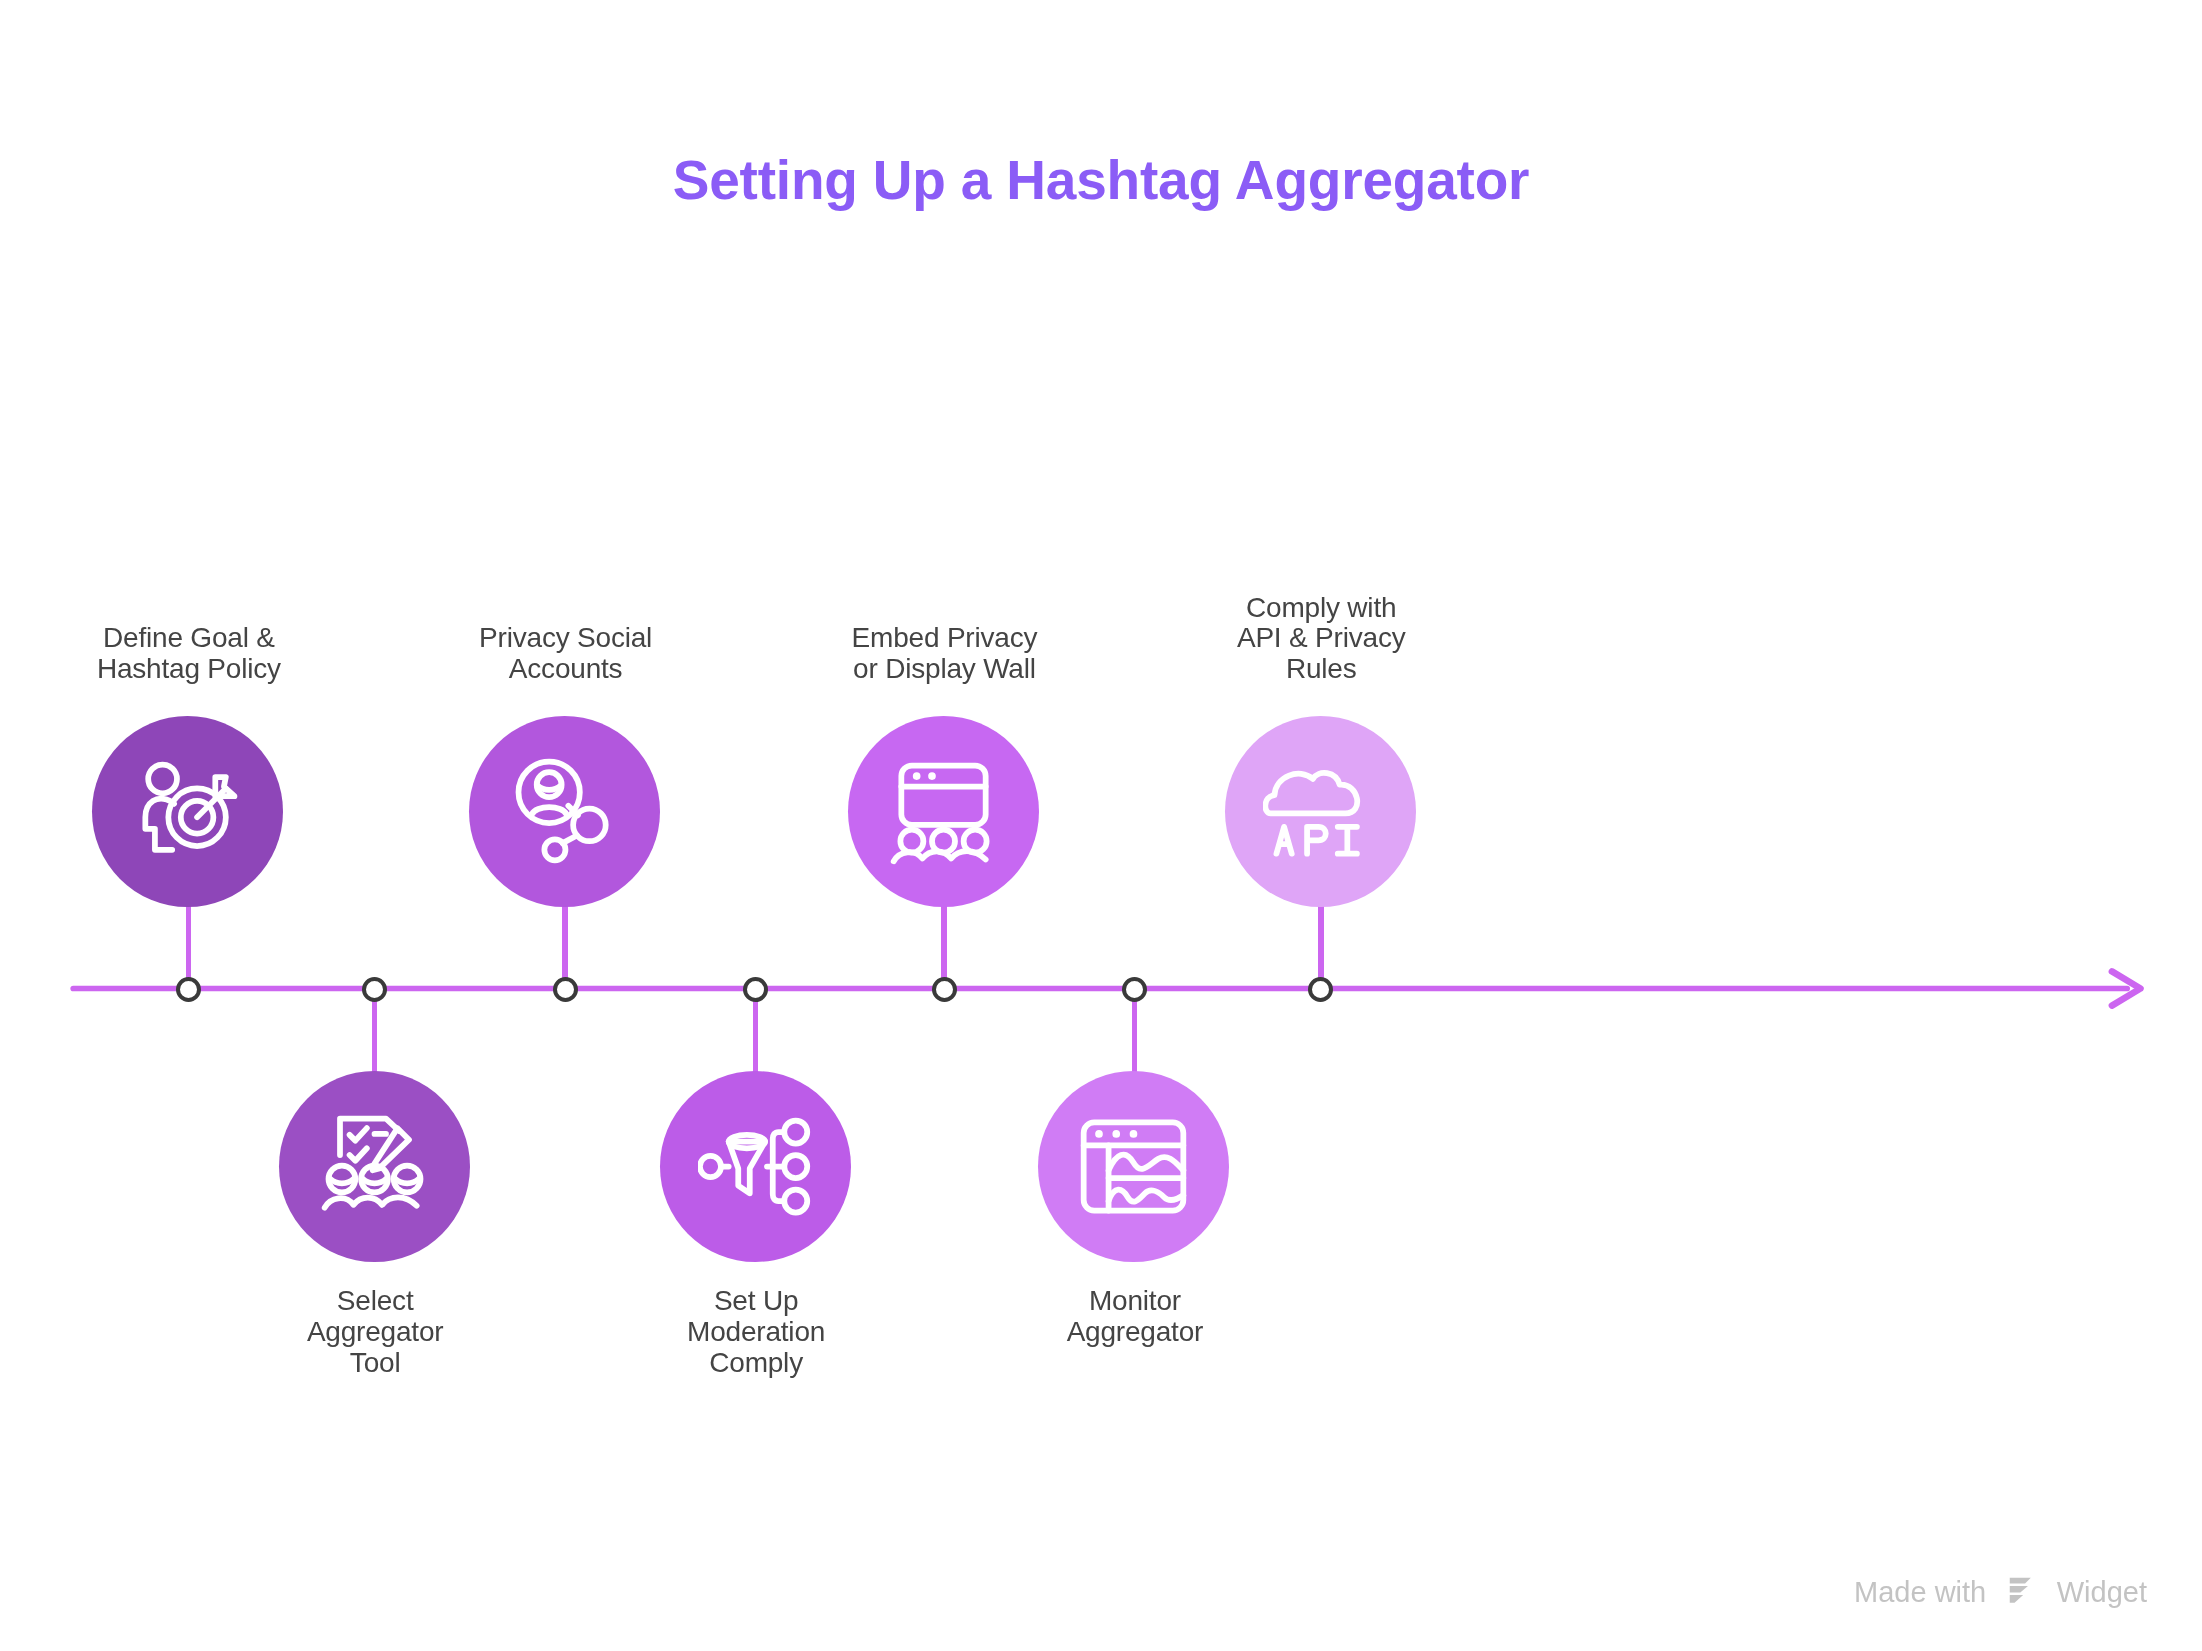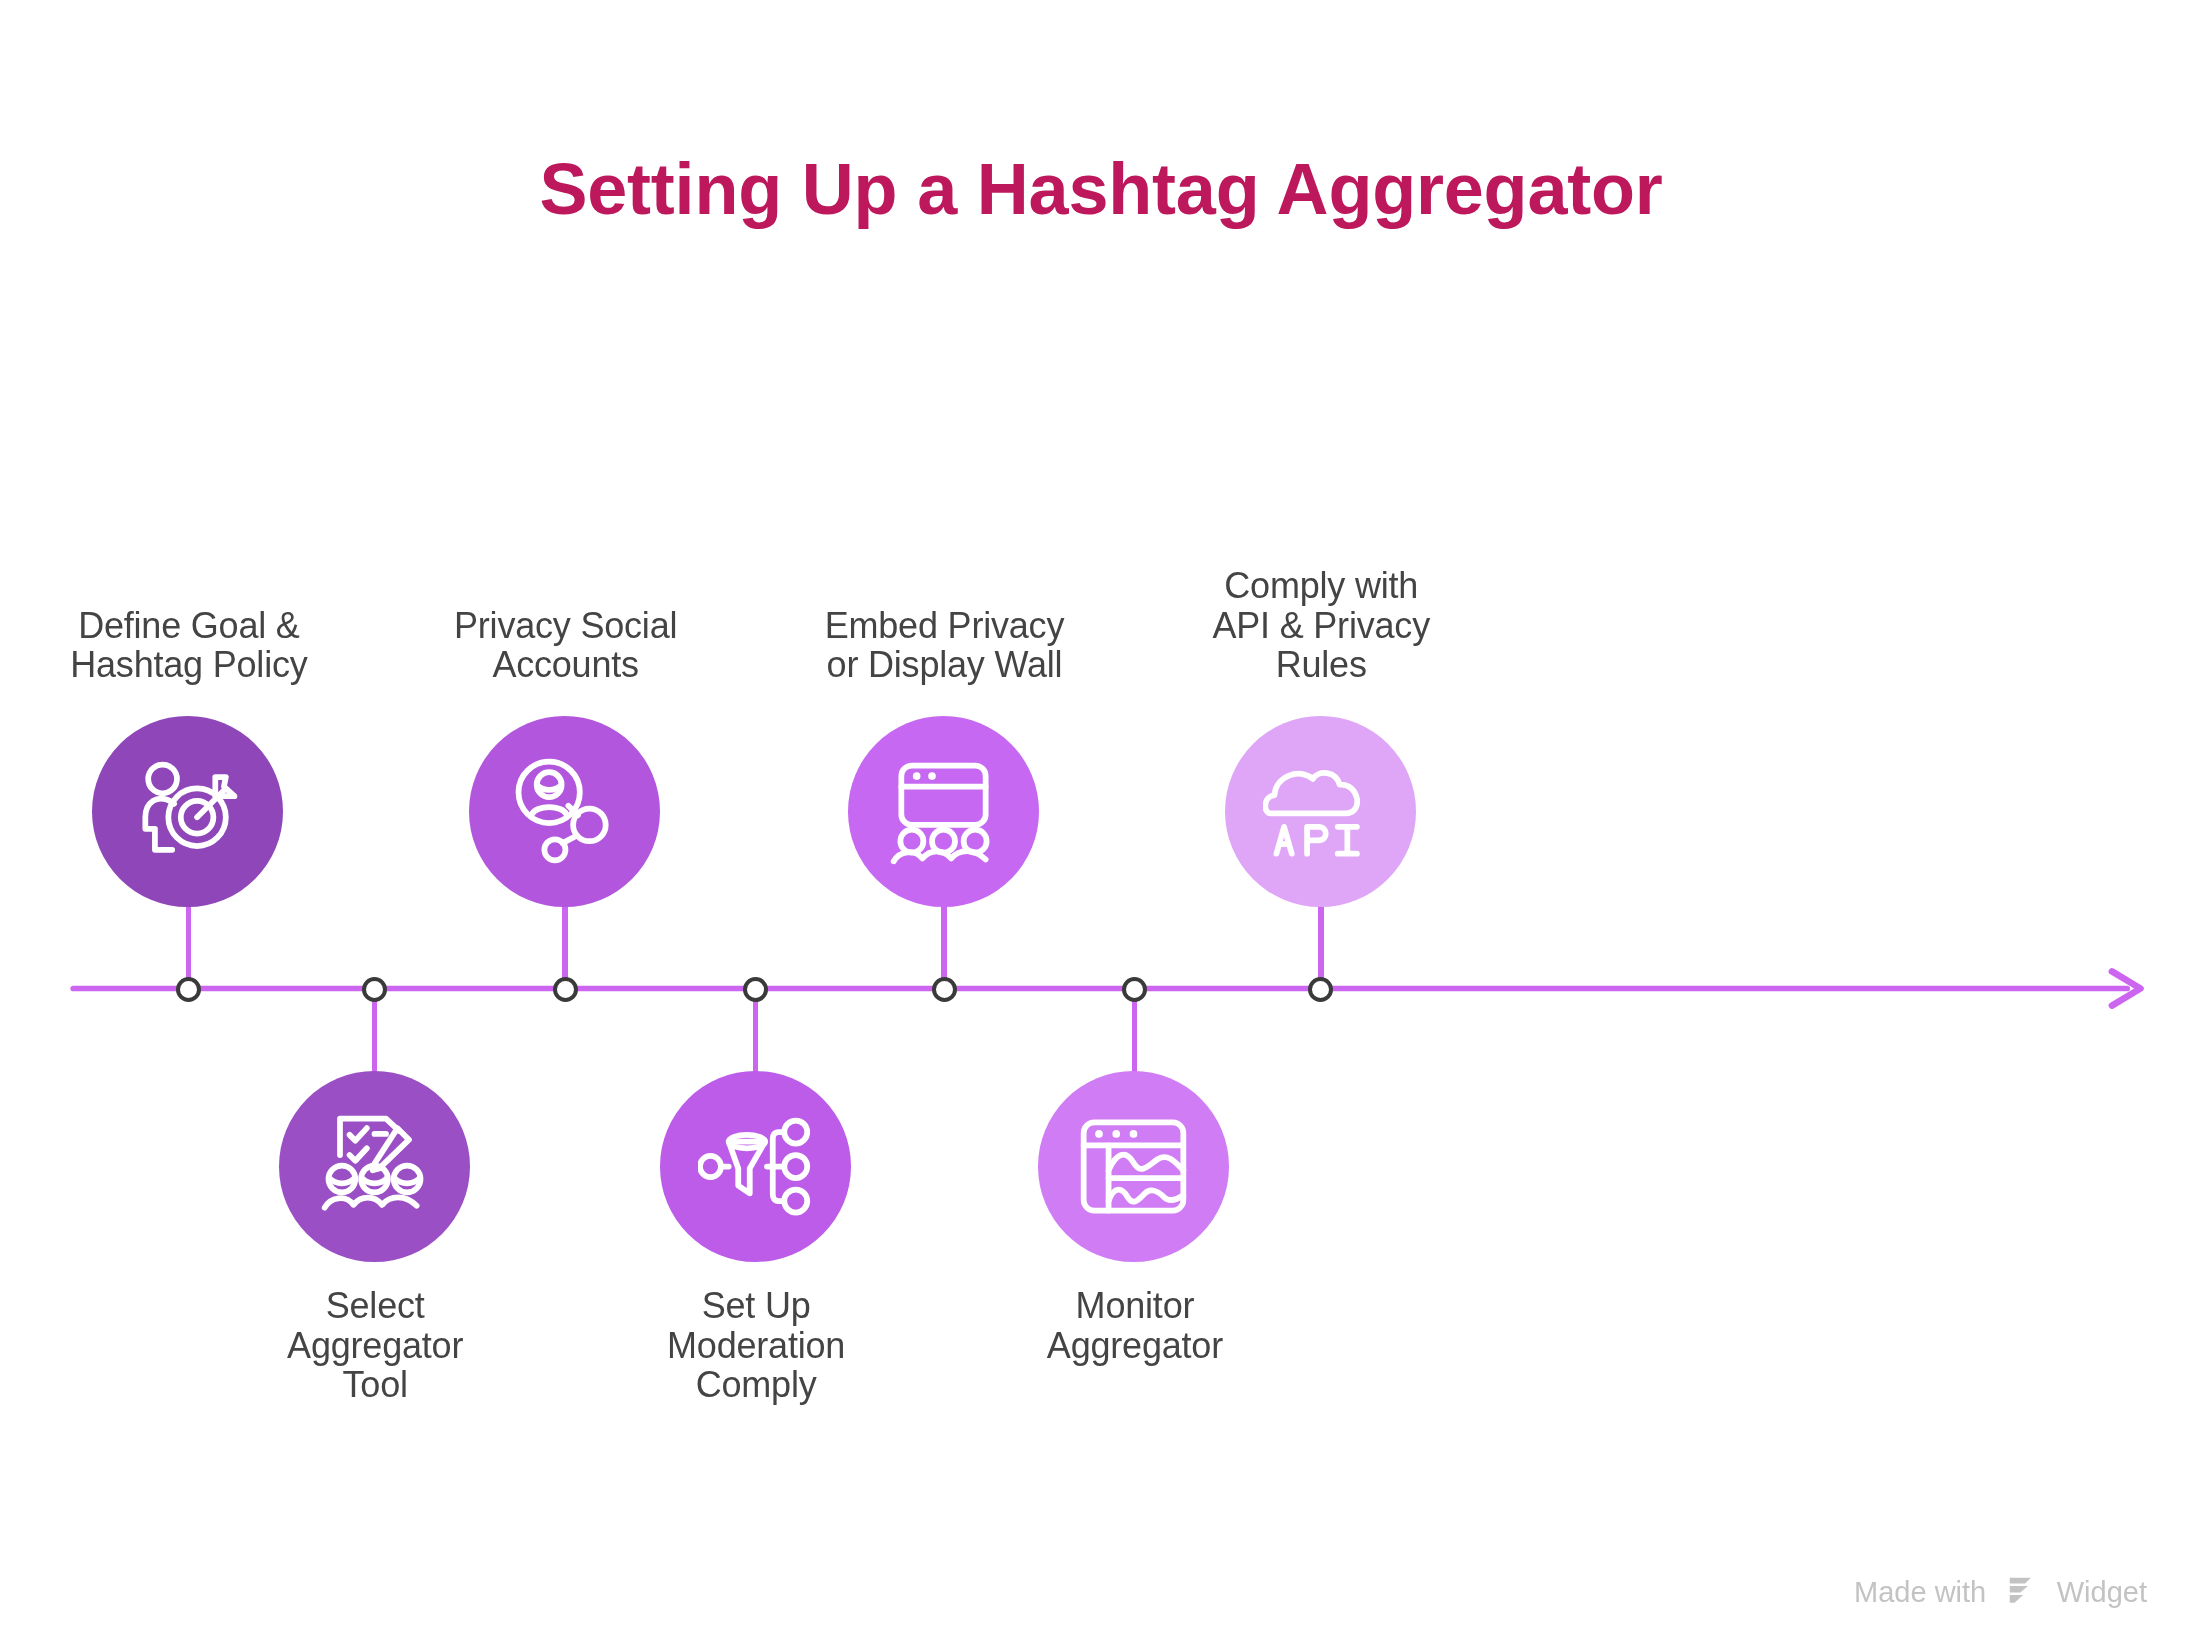--- a/index.html
+++ b/index.html
@@ -15,23 +15,23 @@
     font-family: "Liberation Sans", sans-serif;
     -webkit-font-smoothing: antialiased;
   }
 
   #diagram-title {
     position: absolute;
     top: 148px;
     left: 0;
     width: 2202px;
     text-align: center;
-    font-size: 72px;
+    font-size: 55px;
     font-weight: bold;
-    color: #be185d;
+    color: #8b5cf6;
     letter-spacing: -0.2px;
   }
 
   
   #timeline-axis {
     position: absolute;
     left: 67px;
     top: 989px;
     width: 2093px;
     height: 57px;
@@ -84,21 +84,21 @@
   .bubble.up   { bottom: 82px; }
   .bubble.down { top: 82px; }
   .bubble svg { display: block; }
 
   
   .step-label {
     position: absolute;
     width: 421px;
     left: -210px;
     text-align: center;
-    font-size: 36px;
+    font-size: 28px;
     line-height: 1.10;
     color: #444444;
     letter-spacing: -0.2px;
     z-index: 3;
     white-space: pre-line;
   }
   .step-label.up   { bottom: 304px; }
   .step-label.down { top: 297px; }
 
   

